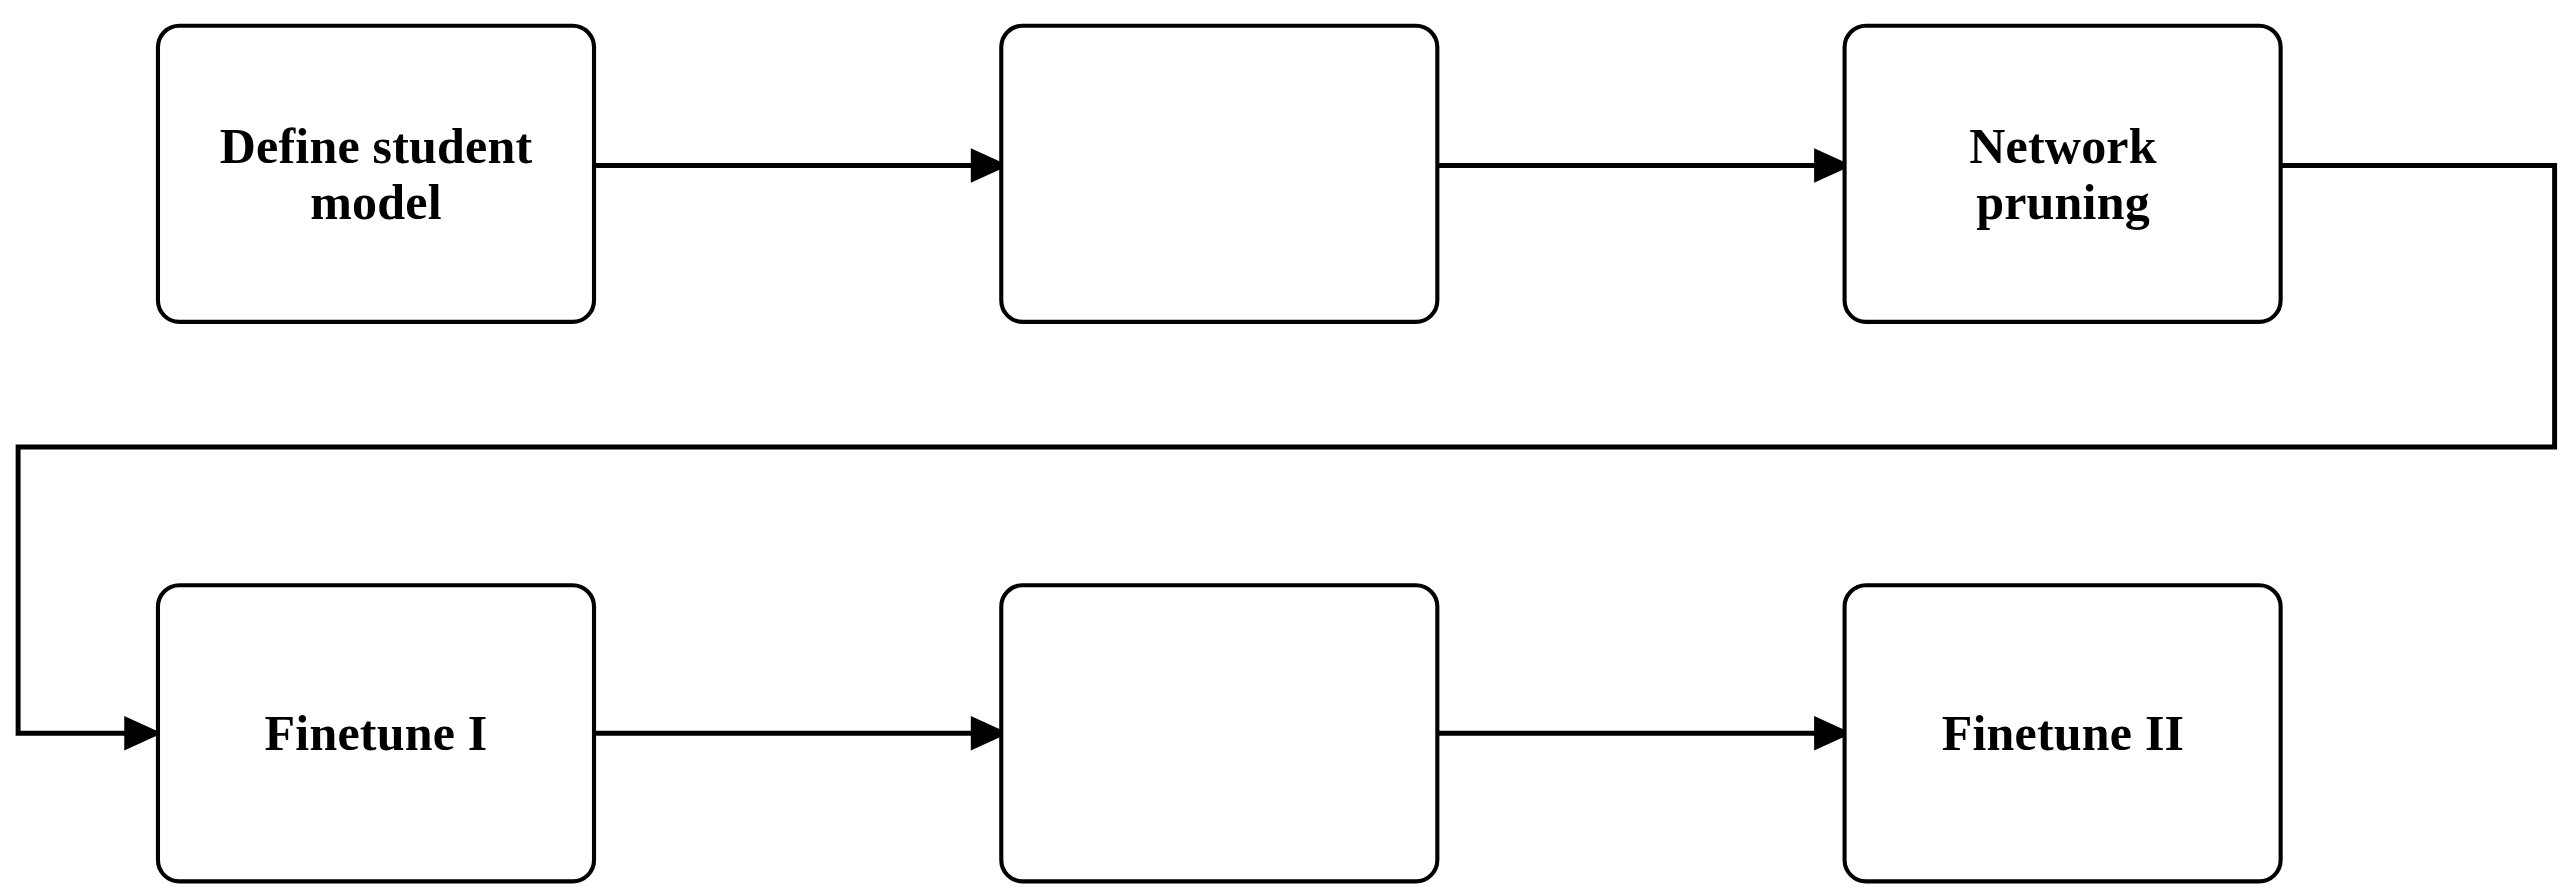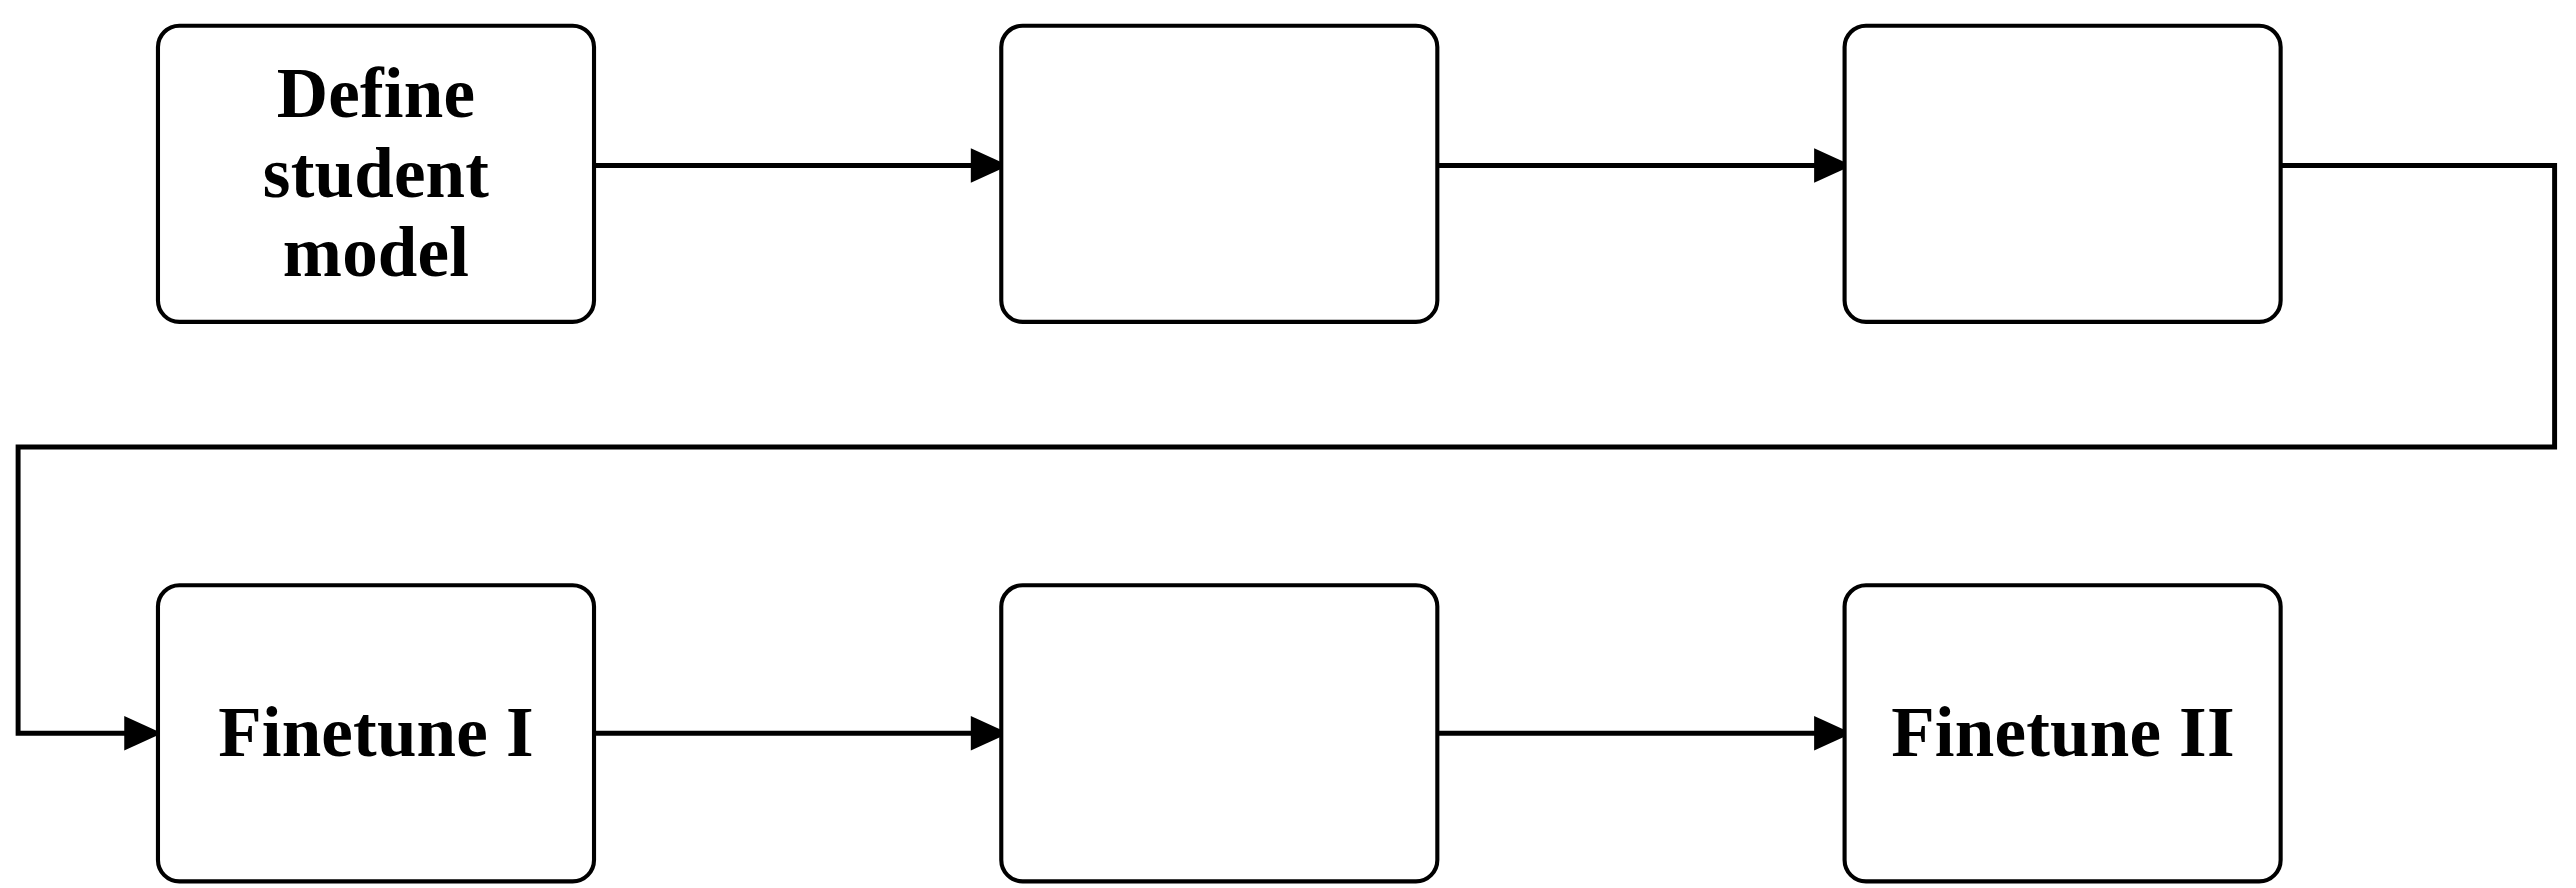--- a/index.html
+++ b/index.html
@@ -43,21 +43,21 @@
     stroke: none;
   }
   .node-label {
     position: absolute;
     display: flex;
     align-items: center;
     justify-content: center;
     text-align: center;
     color: #000000;
     font-family: "Liberation Serif", "DejaVu Serif", serif;
-    font-size: 71px;
+    font-size: 50px;
     font-weight: 700;
     line-height: 1.12;
     letter-spacing: 0.2px;
     white-space: pre-line;
     pointer-events: none;
   }
 </style>
 </head>
 <body>
 
@@ -96,20 +96,22 @@
 
     <rect class="node-box" x="192" y="711" width="530" height="360" rx="26" ry="26"></rect>
     <rect class="node-box" x="1217" y="711" width="530" height="360" rx="26" ry="26"></rect>
     <rect class="node-box" x="2242" y="711" width="530" height="360" rx="26" ry="26"></rect>
   </svg>
 
   <div class="node-label" style="left:158px; top:25.5px; width:436px; height:296px;">Define student
 model</div>
 
 
+  <div class="node-label" style="left:1845px; top:25.5px; width:436px; height:296px;">Network
+pruning</div>
 
   <div class="node-label" style="left:158px; top:585px; width:436px; height:296px;">Finetune I</div>
 
 
   <div class="node-label" style="left:1845px; top:585px; width:436px; height:296px;">Finetune II</div>
 
 </div>
 
 
 </body></html>

